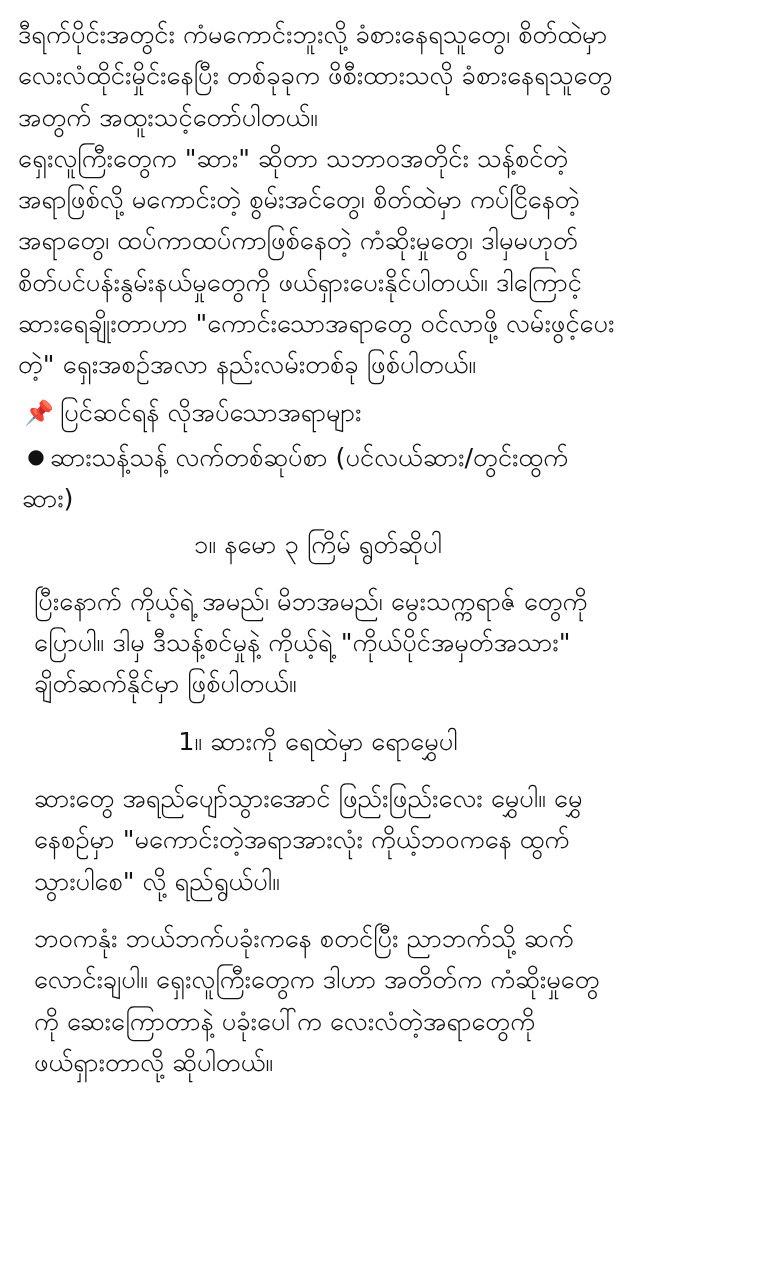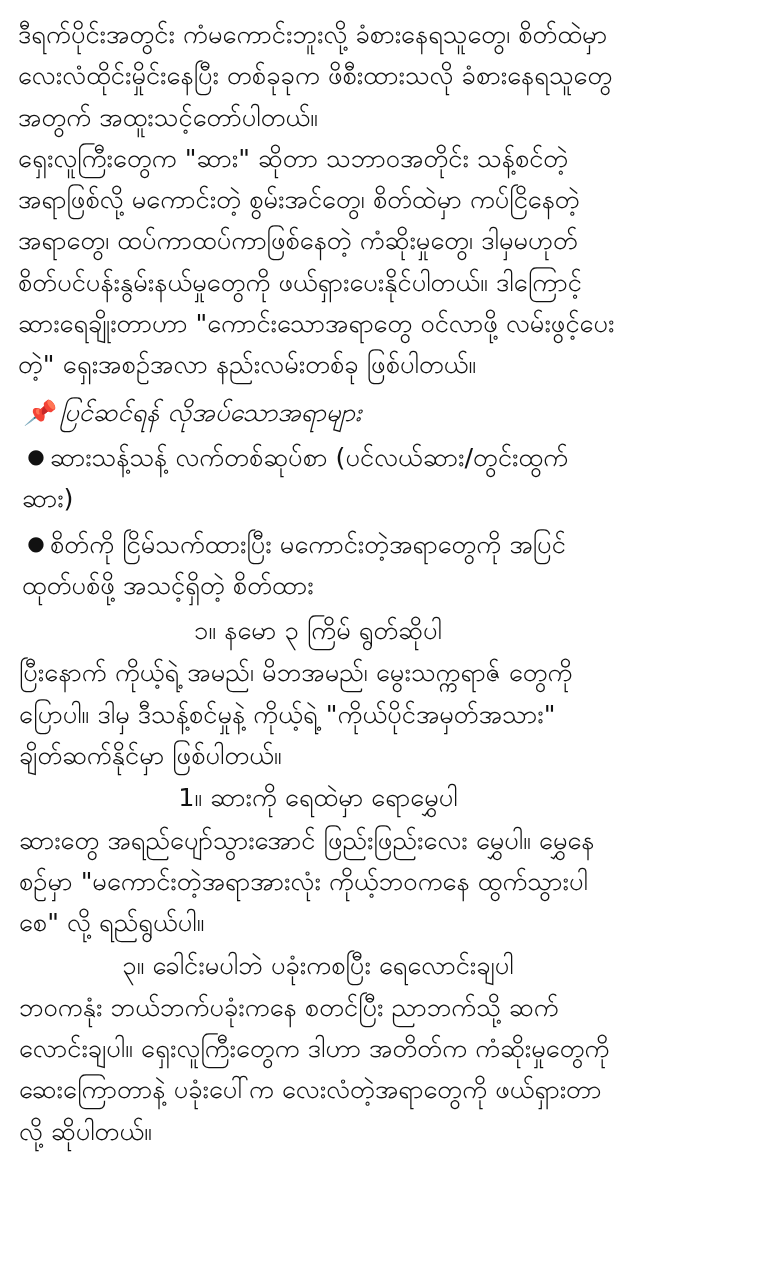--- a/index.html
+++ b/index.html
@@ -26,21 +26,20 @@
     word-wrap: break-word;
   }
   .para + .para {
     margin-top: 0px;
   }
   .heading {
     font-size: 25.5px;
     line-height: 1.62;
     margin: 6px 0 0 0;
     padding-left: 6px;
-    font-style: italic;
   }
   .heading .emoji {
     font-size: 24px;
     margin-right: 6px;
   }
   .bullets {
     margin: 2px 0 0 0;
     padding: 0;
     list-style: none;
   }
@@ -60,41 +59,39 @@
   }
   .step {
     font-size: 25.5px;
     line-height: 1.62;
     margin: 0;
     text-align: center;
   }
   .sub {
     font-size: 25.5px;
     line-height: 1.62;
-    margin: 1px;
+    margin: 16px;
   }
 </style>
 </head>
 <body>
 
 <div class="page">
 
   <p class="para">ဒီရက်ပိုင်းအတွင်း ကံမကောင်းဘူးလို့ ခံစားနေရသူတွေ၊ စိတ်ထဲမှာ လေးလံထိုင်းမှိုင်းနေပြီး တစ်ခုခုက ဖိစီးထားသလို ခံစားနေရသူတွေအတွက် အထူးသင့်တော်ပါတယ်။</p>
   <p class="para">ရှေးလူကြီးတွေက "ဆား" ဆိုတာ သဘာဝအတိုင်း သန့်စင်တဲ့ အရာဖြစ်လို့ မကောင်းတဲ့ စွမ်းအင်တွေ၊ စိတ်ထဲမှာ ကပ်ငြိနေတဲ့အရာတွေ၊ ထပ်ကာထပ်ကာဖြစ်နေတဲ့ ကံဆိုးမှုတွေ၊ ဒါမှမဟုတ် စိတ်ပင်ပန်းနွမ်းနယ်မှုတွေကို ဖယ်ရှားပေးနိုင်ပါတယ်။ ဒါကြောင့် ဆားရေချိုးတာဟာ "ကောင်းသောအရာတွေ ဝင်လာဖို့ လမ်းဖွင့်ပေးတဲ့" ရှေးအစဉ်အလာ နည်းလမ်းတစ်ခု ဖြစ်ပါတယ်။</p>
 
   <p class="heading"><span class="emoji">📌</span><span>ပြင်ဆင်ရန် လိုအပ်သောအရာများ</span></p>
 
   <ul class="bullets">
     <li><span class="dot">●</span><span>ဆားသန့်သန့် လက်တစ်ဆုပ်စာ (ပင်လယ်ဆား/တွင်းထွက်ဆား)</span></li>
-    <li><span class="dot">●</span><span>စိတ်ကို ငြိမ်သက်ထားပြီး မကောင်းတဲ့အရာတွေကို အပြင်ထုတ်ပစ်ဖို့ အသင့်ရှိတဲ့ စိတ်ထား</span></li>
   </ul>
 
 
   <p class="step">၁။ နမော ၃ ကြိမ် ရွတ်ဆိုပါ</p>
   <p class="sub">ပြီးနောက် ကိုယ့်ရဲ့ အမည်၊ မိဘအမည်၊ မွေးသက္ကရာဇ် တွေကို ပြောပါ။ ဒါမှ ဒီသန့်စင်မှုနဲ့ ကိုယ့်ရဲ့ "ကိုယ်ပိုင်အမှတ်အသား" ချိတ်ဆက်နိုင်မှာ ဖြစ်ပါတယ်။</p>
 
   <p class="step">1။ ဆားကို ရေထဲမှာ ရောမွှေပါ</p>
   <p class="sub">ဆားတွေ အရည်ပျော်သွားအောင် ဖြည်းဖြည်းလေး မွှေပါ။ မွှေနေစဉ်မှာ "မကောင်းတဲ့အရာအားလုံး ကိုယ့်ဘဝကနေ ထွက်သွားပါစေ" လို့ ရည်ရွယ်ပါ။</p>
 
-  <p class="step">၃။ ခေါင်းမပါဘဲ ပခုံးကစပြီး ရေလောင်းချပါ</p>
   <p class="sub">ဘဝကနုံး ဘယ်ဘက်ပခုံးကနေ စတင်ပြီး ညာဘက်သို့ ဆက်လောင်းချပါ။ ရှေးလူကြီးတွေက ဒါဟာ အတိတ်က ကံဆိုးမှုတွေကို ဆေးကြောတာနဲ့ ပခုံးပေါ်က လေးလံတဲ့အရာတွေကို ဖယ်ရှားတာလို့ ဆိုပါတယ်။</p>
 
 </div>
 
 </body></html>

